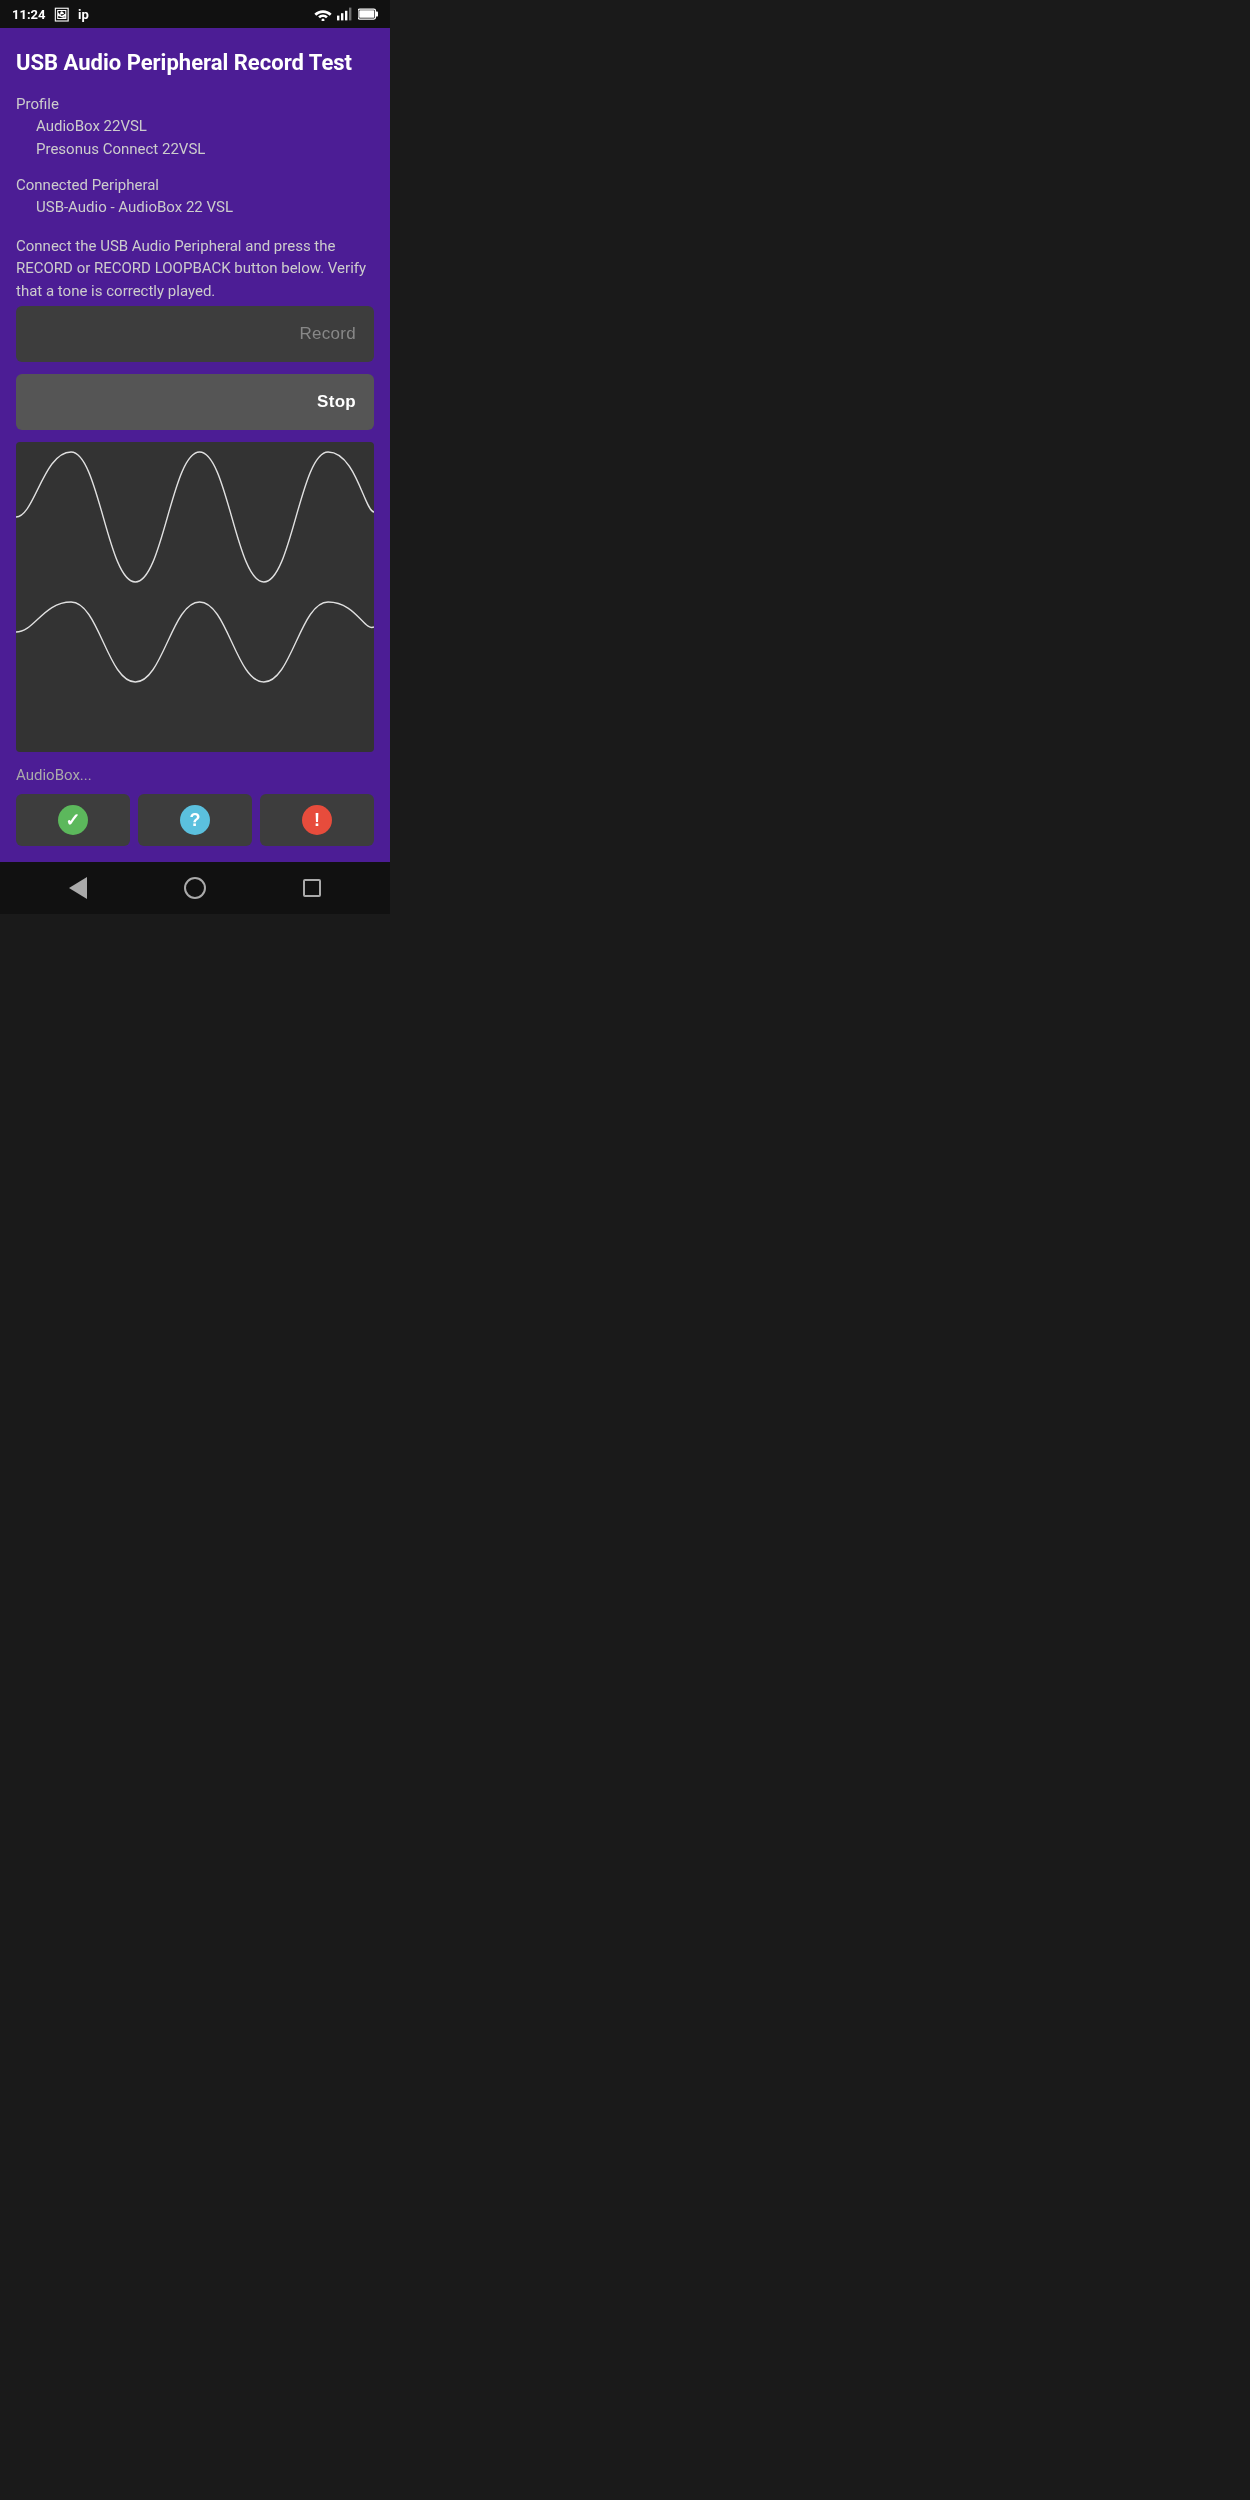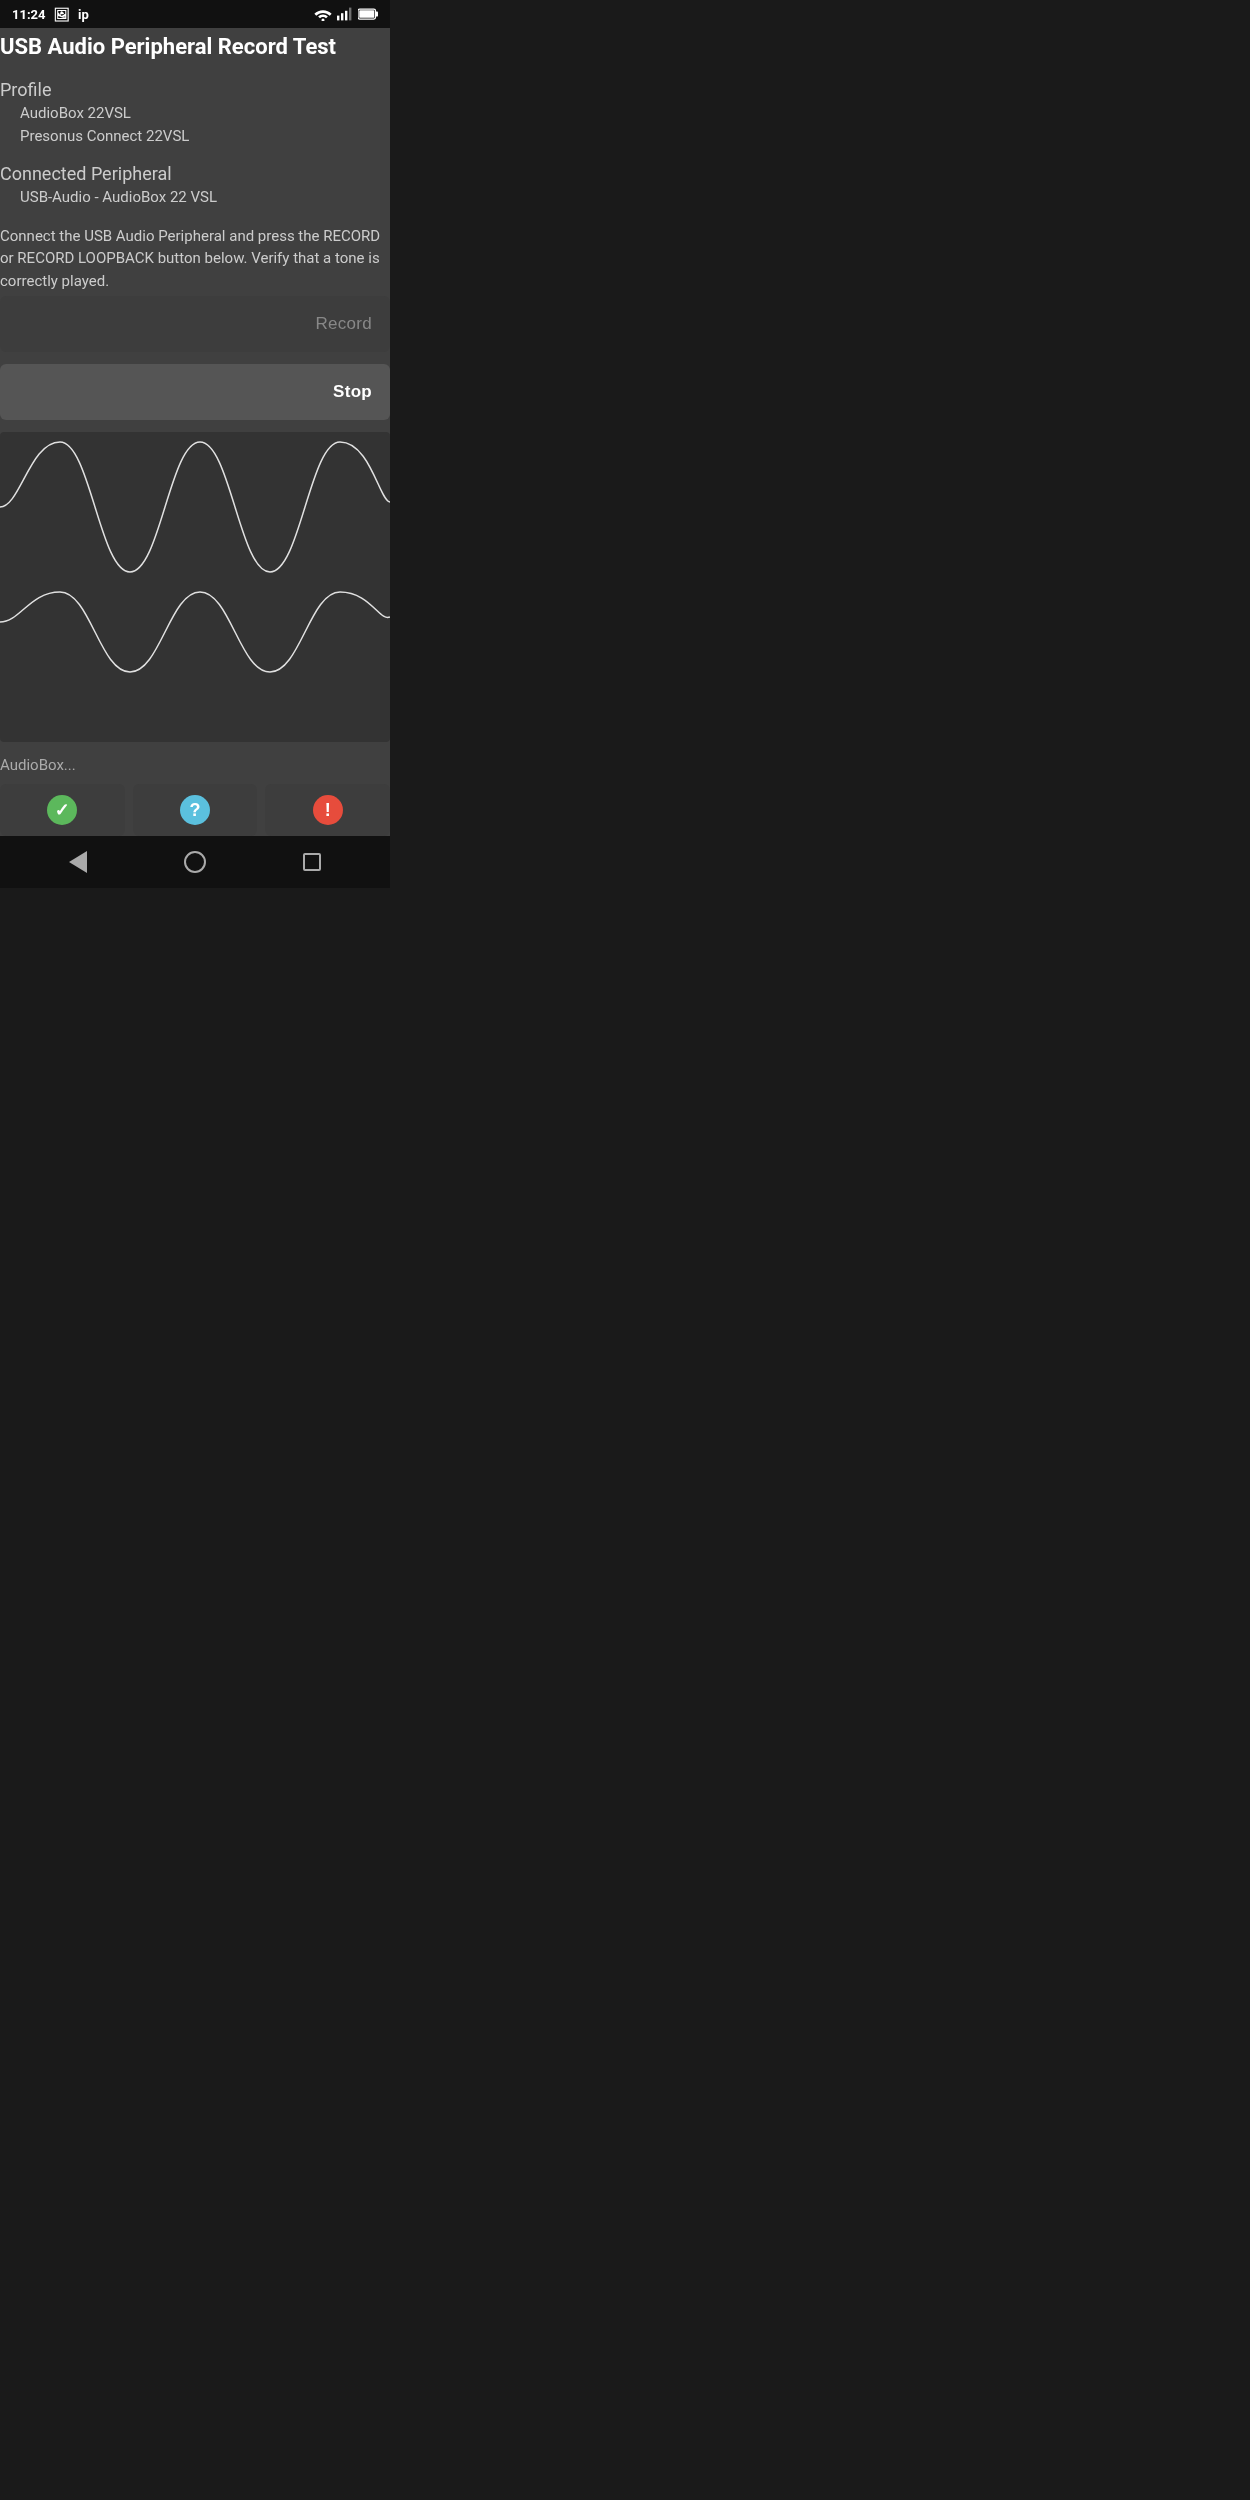--- a/index.html
+++ b/index.html
@@ -33,38 +33,39 @@
     }
     .status-right {
       display: flex;
       align-items: center;
       gap: 5px;
     }
 
     
     .main-content {
       flex: 1;
-      background: #404040;
+      padding: 16px;
+      background: #4c1d95;
     }
 
     .page-title {
       font-size: 22px;
       font-weight: bold;
       color: #ffffff;
       margin-bottom: 20px;
       margin-top: 6px;
     }
 
     .info-section {
       margin-bottom: 16px;
     }
 
     .info-label {
       color: #cccccc;
-      font-size: 18px;
+      font-size: 15px;
       margin-bottom: 2px;
     }
 
     .info-value {
       color: #cccccc;
       font-size: 15px;
       padding-left: 20px;
       line-height: 1.5;
     }
 

